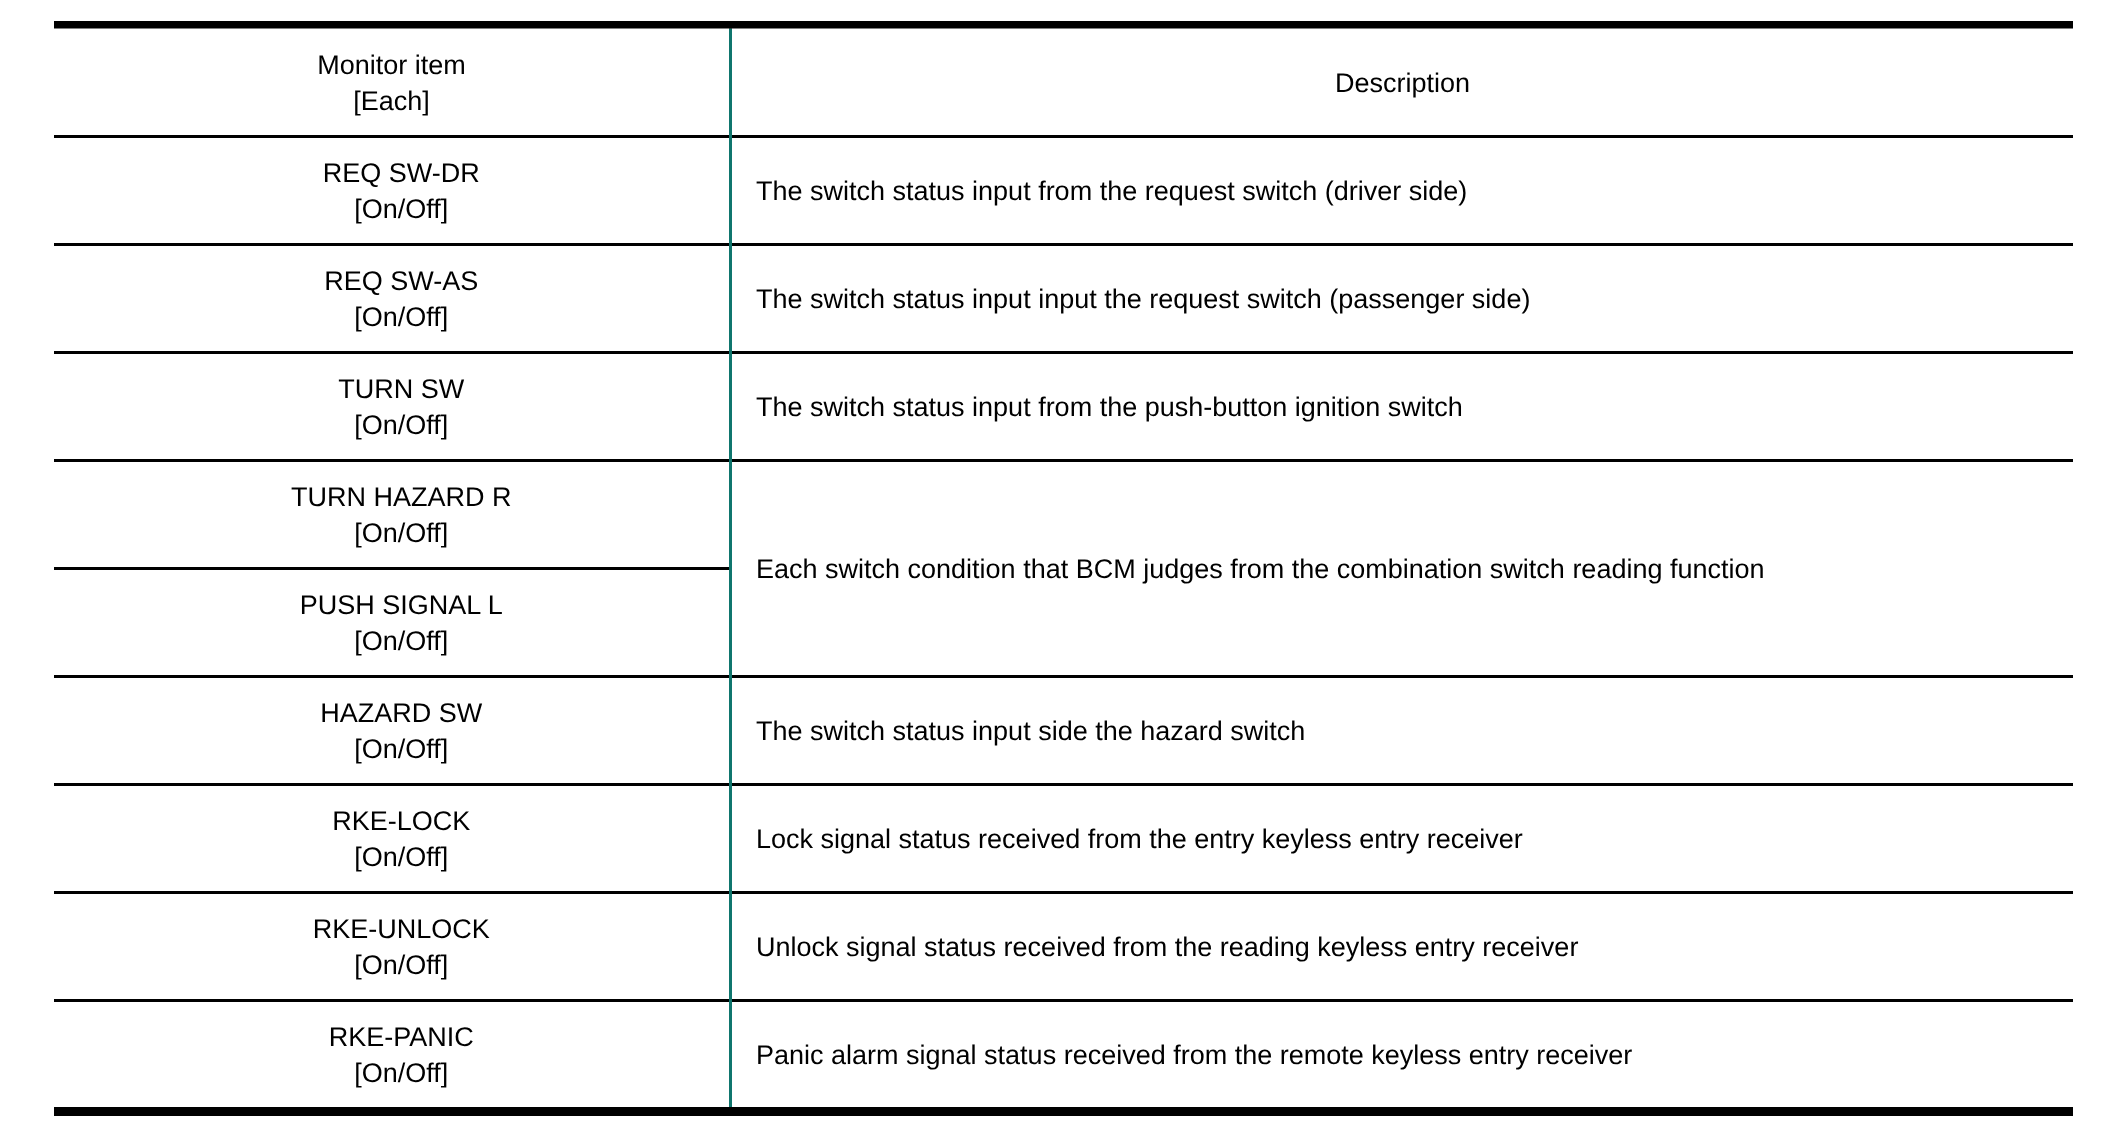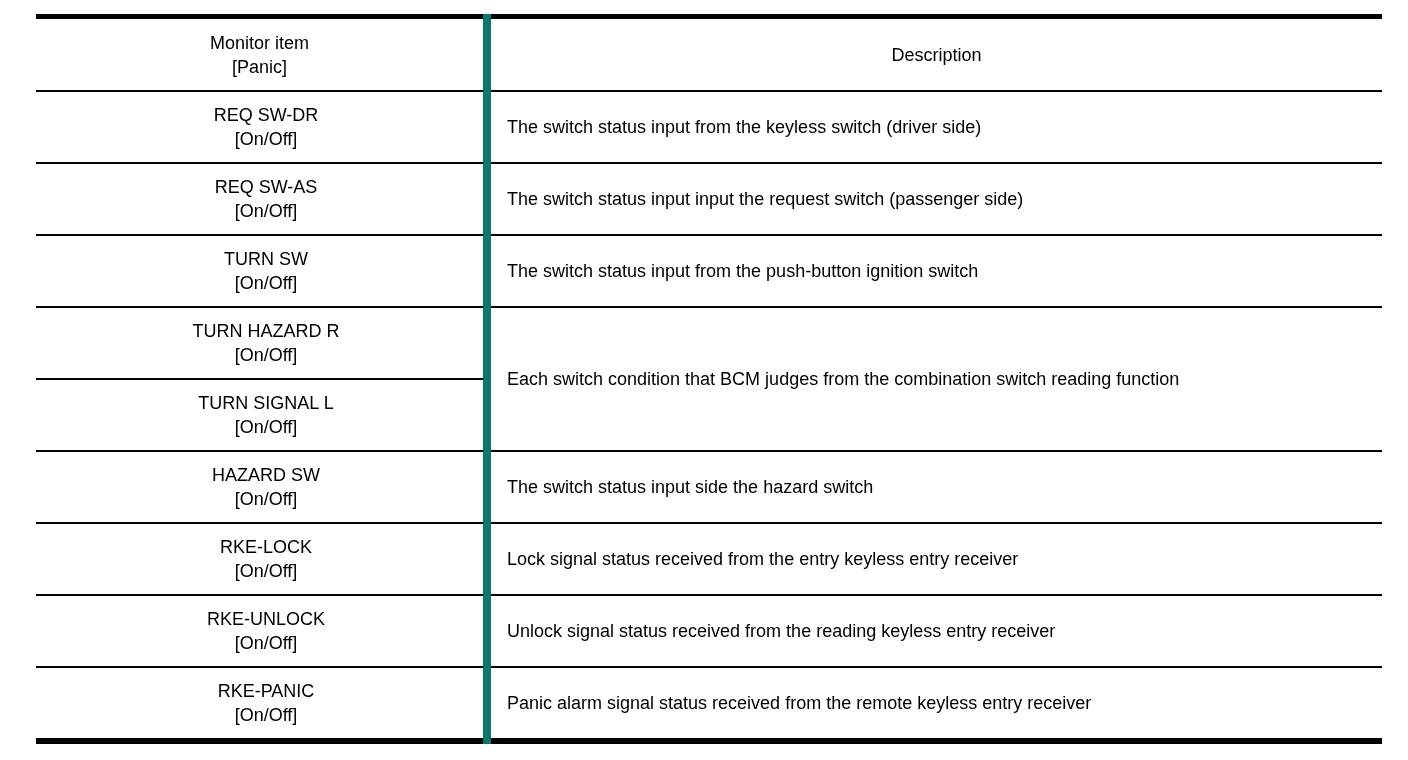--- a/index.html
+++ b/index.html
@@ -30,21 +30,21 @@
     border-right: none;
     border-bottom: none;
     padding: 0;
     vertical-align: middle;
     font-weight: normal;
   }
   .doc-table .col-item  { width: 451px; }
   .doc-table .col-desc  { width: 895px; }
   .doc-table td.item-cell,
   .doc-table th.item-head {
-    border-right: 8px solid #0f766e;
+    border-right: 2px solid #0f766e;
   }
   .doc-table th {
     height: 71px;
     text-align: center;
     line-height: 24px;
   }
   .doc-table td {
     height: 70px;
   }
   td.item-cell {
@@ -64,32 +64,32 @@
 
 <table class="doc-table">
   <colgroup>
     <col class="col-item">
     <col class="col-desc">
   </colgroup>
   <thead>
     <tr>
       <th class="item-head two-line">
         <span>Monitor item</span>
-        <span>[Panic]</span>
+        <span>[Each]</span>
       </th>
       <th>Description</th>
     </tr>
   </thead>
   <tbody>
     <tr>
       <td class="item-cell two-line">
         <span>REQ SW-DR</span>
         <span>[On/Off]</span>
       </td>
-      <td class="desc-cell">The switch status input from the keyless switch (driver side)</td>
+      <td class="desc-cell">The switch status input from the request switch (driver side)</td>
     </tr>
     <tr>
       <td class="item-cell two-line">
         <span>REQ SW-AS</span>
         <span>[On/Off]</span>
       </td>
       <td class="desc-cell">The switch status input input the request switch (passenger side)</td>
     </tr>
     <tr>
       <td class="item-cell two-line">
@@ -100,21 +100,21 @@
     </tr>
     <tr>
       <td class="item-cell two-line">
         <span>TURN HAZARD R</span>
         <span>[On/Off]</span>
       </td>
       <td class="desc-cell" rowspan="2">Each switch condition that BCM judges from the combination switch reading function</td>
     </tr>
     <tr>
       <td class="item-cell two-line">
-        <span>TURN SIGNAL L</span>
+        <span>PUSH SIGNAL L</span>
         <span>[On/Off]</span>
       </td>
     </tr>
     <tr>
       <td class="item-cell two-line">
         <span>HAZARD SW</span>
         <span>[On/Off]</span>
       </td>
       <td class="desc-cell">The switch status input side the hazard switch</td>
     </tr>

